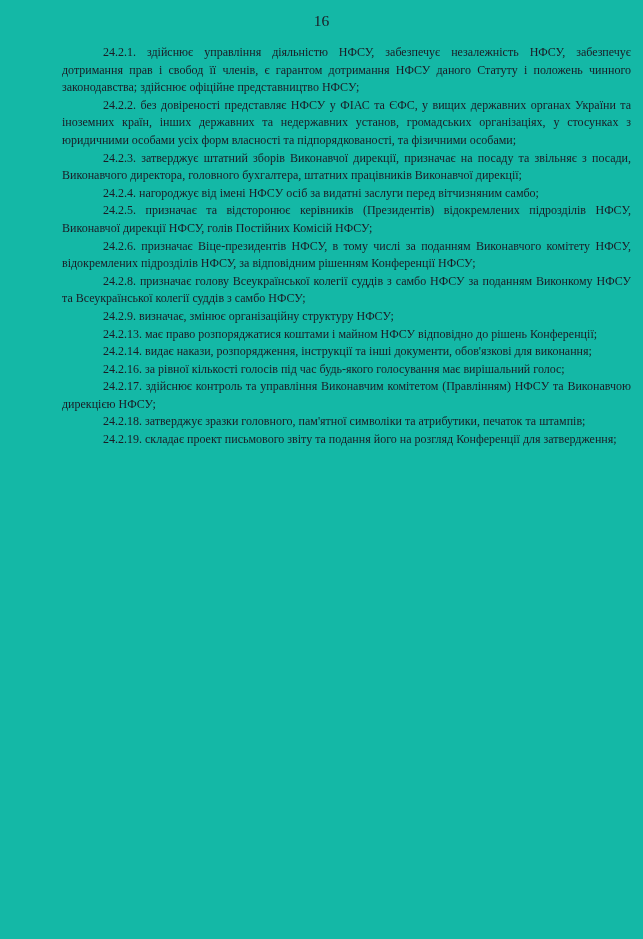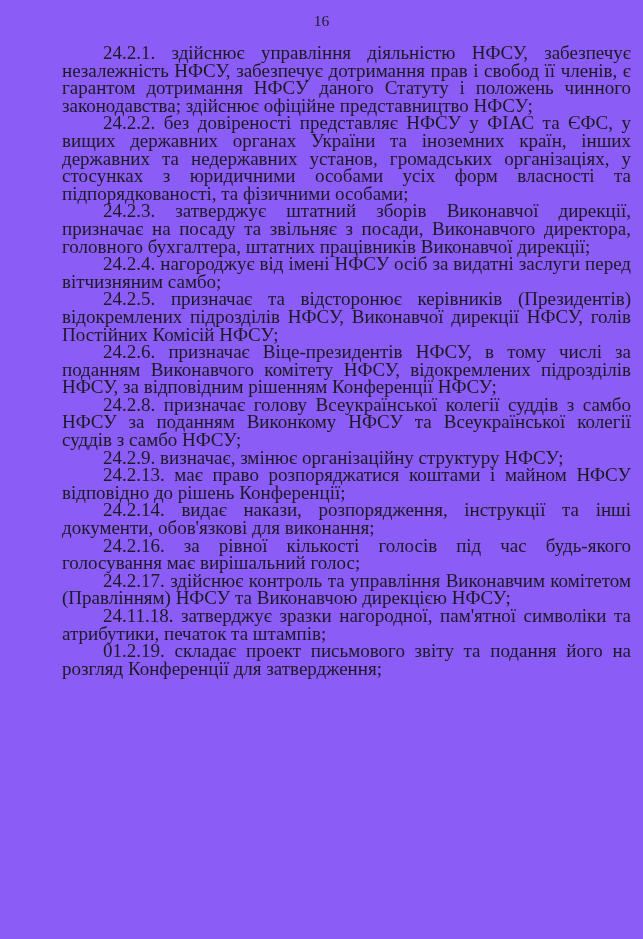--- a/index.html
+++ b/index.html
@@ -6,36 +6,36 @@
   html, body {
     margin: 0;
     padding: 0;
     background: #ffffff;
   }
   .page {
     position: relative;
     width: 643px;
     height: 939px;
     margin: 0 auto;
-    background: #8b5cf6;
+    background: #14b8a6;
     color: #1b1b25;
     font-family: "Liberation Serif", "DejaVu Serif", serif;
     overflow: hidden;
   }
   .page-number {
     padding-top: 12px;
     width: 100%;
     text-align: center;
     font-size: 15.5px;
     line-height: 17px;
   }
   .content {
     margin: 15px 12px 0 62px; 
     text-align: justify;
-    font-size: 19px;
+    font-size: 12px;
     line-height: 17.6px;
   }
   .clause {
     margin: 0;
     padding: 0;
     text-indent: 41px;
   }
   .clause-number {
     white-space: nowrap;
   }
@@ -69,18 +69,18 @@
 
   <p class="clause"><span class="clause-number">24.2.13.</span> <span class="clause-text">має право розпоряджатися коштами і майном НФСУ відповідно до рішень Конференції;</span></p>
 
   <p class="clause"><span class="clause-number">24.2.14.</span> <span class="clause-text">видає накази, розпорядження, інструкції та інші документи, обов'язкові для виконання;</span></p>
 
 
   <p class="clause"><span class="clause-number">24.2.16.</span> <span class="clause-text">за рівної кількості голосів під час будь-якого голосування має вирішальний голос;</span></p>
 
   <p class="clause"><span class="clause-number">24.2.17.</span> <span class="clause-text">здійснює контроль та управління Виконавчим комітетом (Правлінням) НФСУ та Виконавчою дирекцією НФСУ;</span></p>
 
-  <p class="clause"><span class="clause-number">24.11.18.</span> <span class="clause-text">затверджує зразки нагородної, пам'ятної символіки та атрибутики, печаток та штампів;</span></p>
+  <p class="clause"><span class="clause-number">24.2.18.</span> <span class="clause-text">затверджує зразки головного, пам'ятної символіки та атрибутики, печаток та штампів;</span></p>
 
-  <p class="clause"><span class="clause-number">01.2.19.</span> <span class="clause-text">складає проект письмового звіту та подання його на розгляд Конференції для затвердження;</span></p>
+  <p class="clause"><span class="clause-number">24.2.19.</span> <span class="clause-text">складає проект письмового звіту та подання його на розгляд Конференції для затвердження;</span></p>
 
 </div>
 </div>
 
 </body></html>

